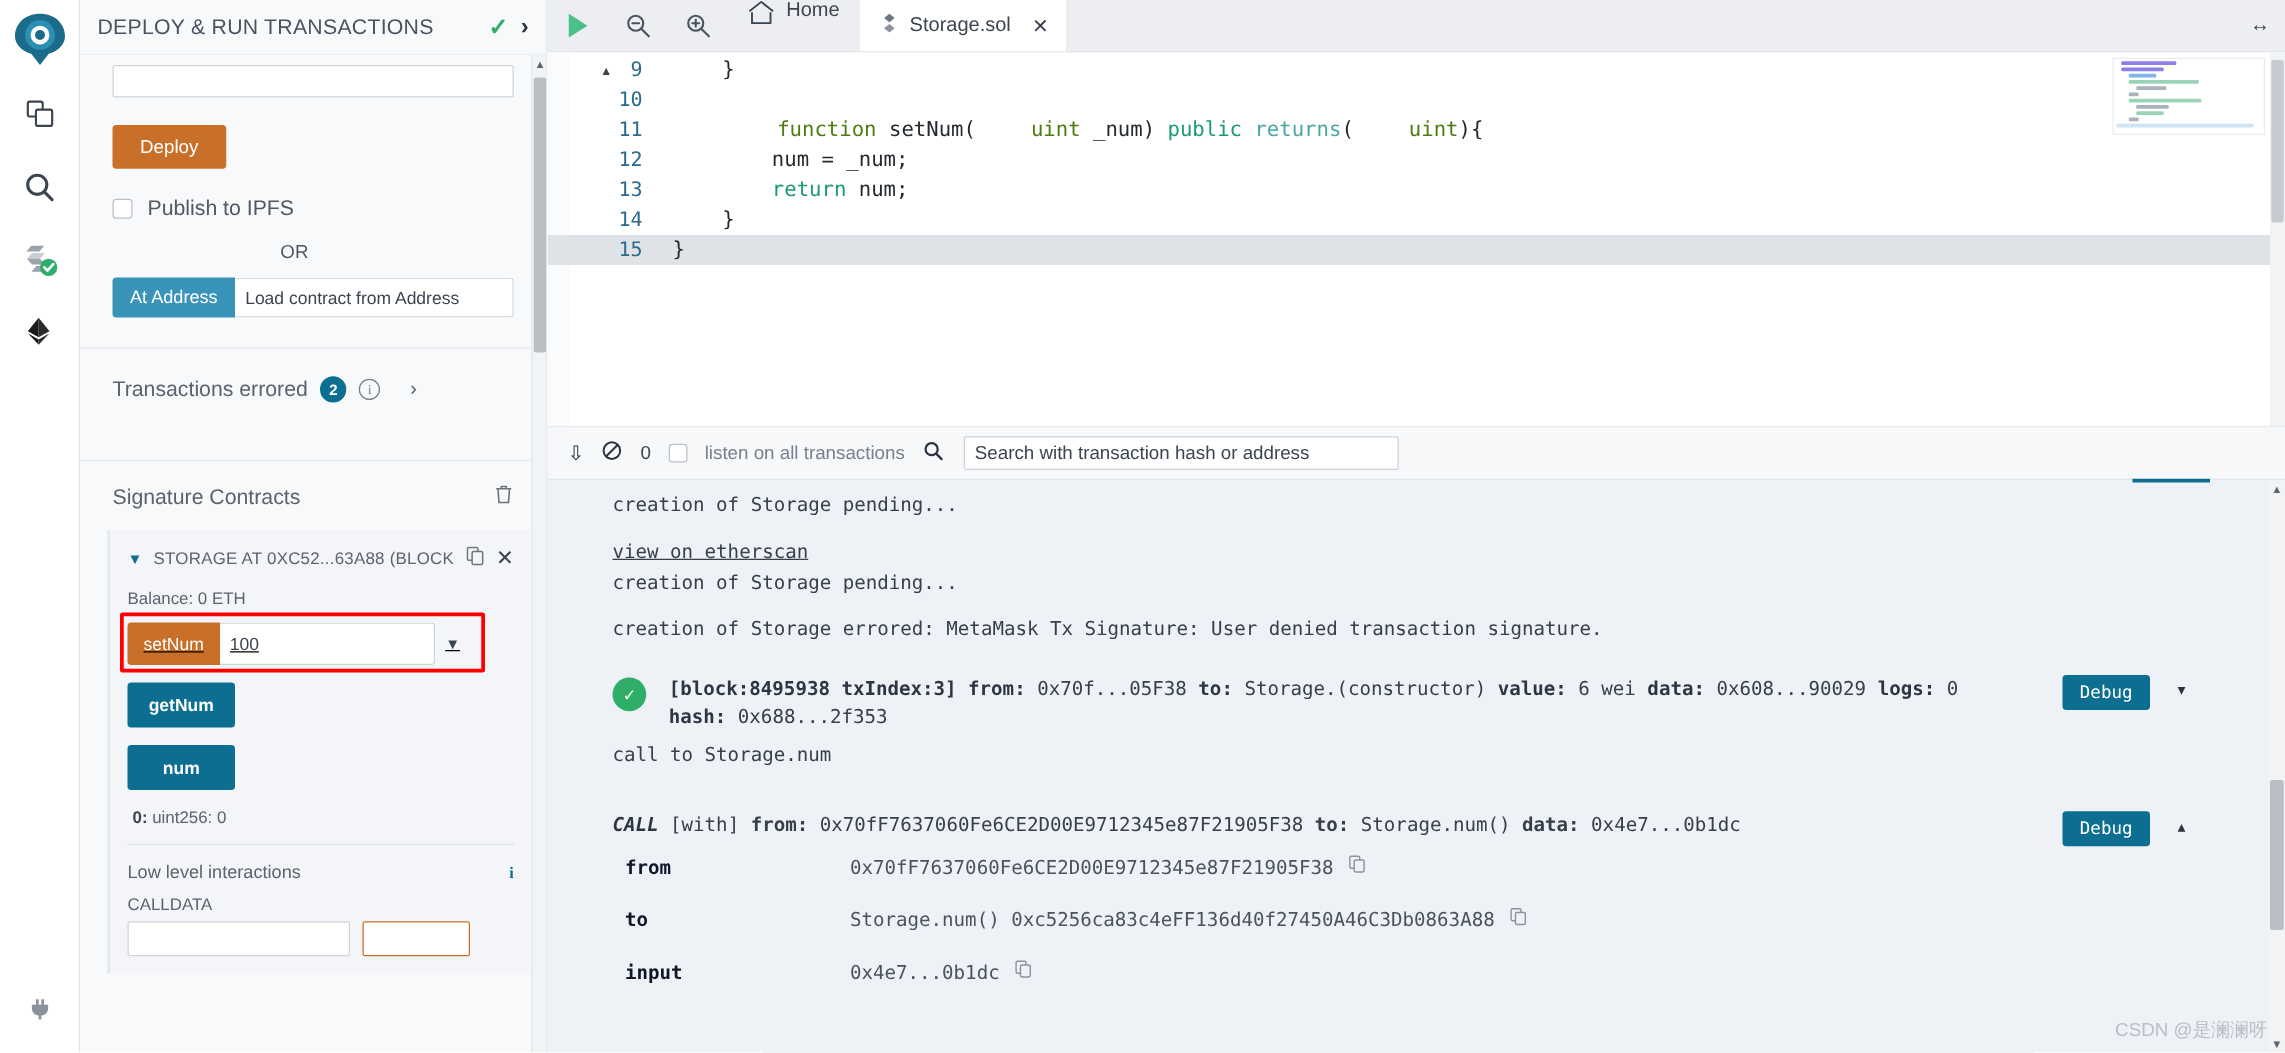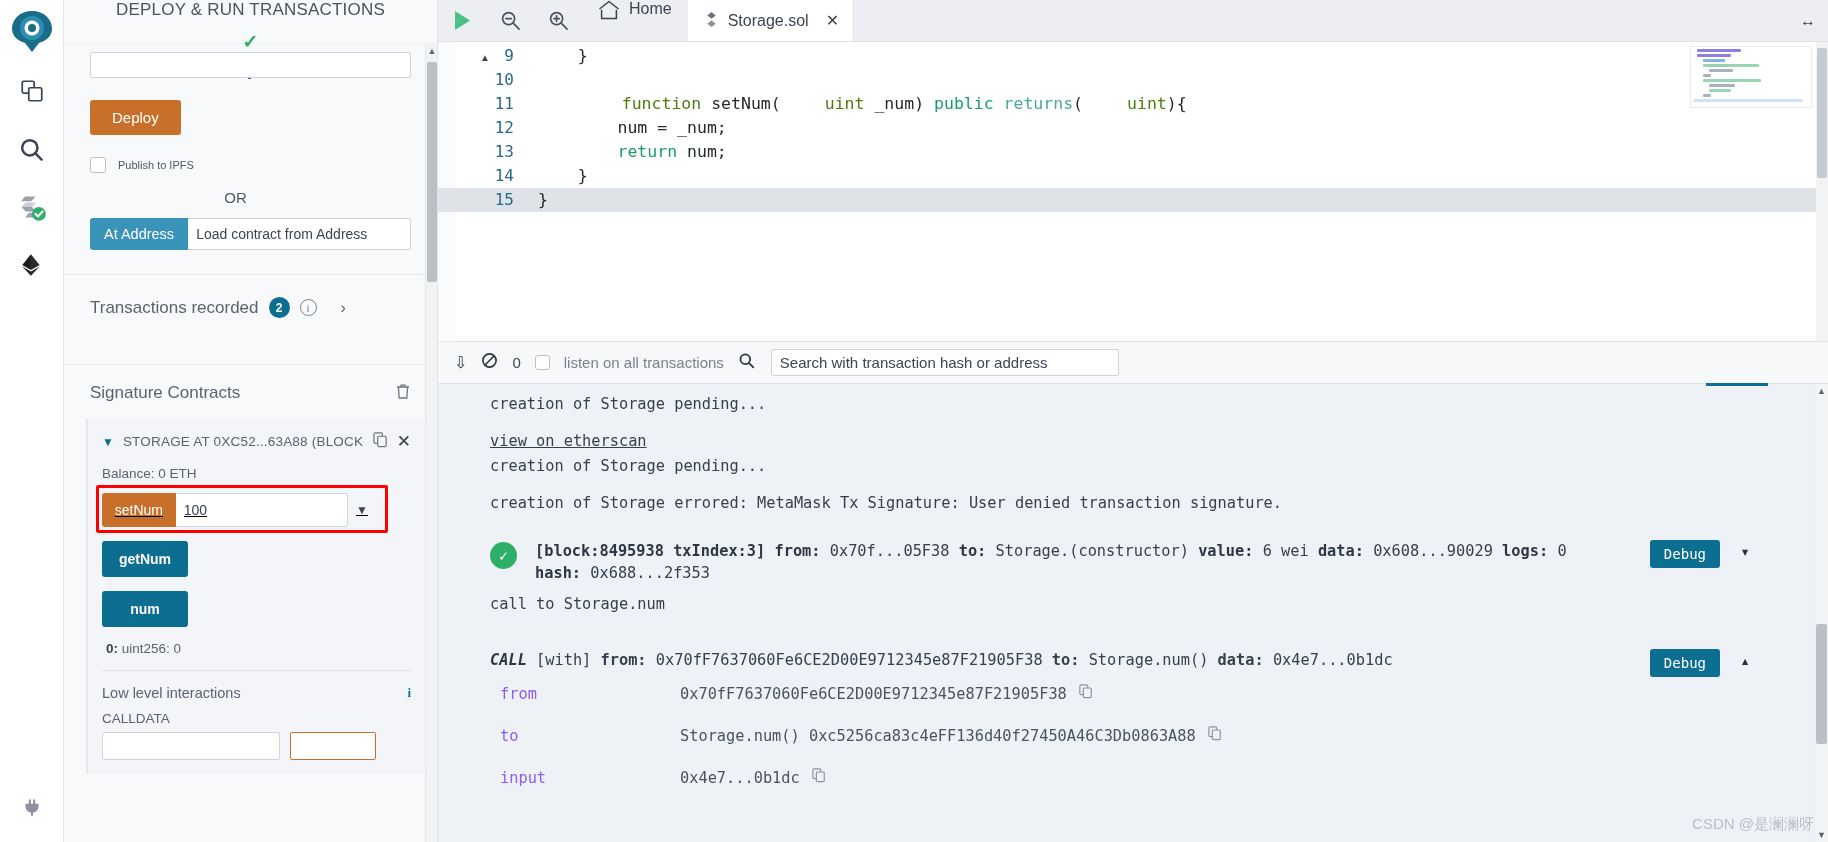--- a/index.html
+++ b/index.html
@@ -33,21 +33,20 @@
     background: #f8f9fb;
     border-right: 1px solid #dfe3e8;
     position: relative;
     overflow: hidden;
   }
   .sp-header {
     height: 44px; display: flex; align-items: center;
     padding: 0 14px; gap: 10px;
     border-bottom: 1px solid #eceff3;
     background: #f8f9fb;
-    flex-direction: column;
   }
   .sp-title {
     font-size: 17px; color: #4a5360; letter-spacing: .2px;
     font-weight: 400; flex: 1 1 auto; white-space: nowrap;
   }
   .sp-check { color: #2fae6a; font-size: 19px; font-weight: bold; }
   .sp-chevron { color: #2a3342; font-size: 19px; font-weight: bold; }
 
   .sp-body { position: absolute; top: 44px; left: 0; right: 0; bottom: 0; }
 
@@ -75,21 +74,21 @@
     margin: 22px 0 0 0;
     background: #c8702a; color: #fff; border: none;
     font-size: 15px; padding: 9px 22px; border-radius: 3px;
     font-family: "Liberation Sans", sans-serif; cursor: pointer;
   }
   .ipfs-row { display: flex; align-items: center; gap: 12px; margin-top: 22px; }
   .chk {
     width: 16px; height: 16px; border: 1px solid #b9c0c8; background: #fff;
     border-radius: 3px; flex: 0 0 16px;
   }
-  .ipfs-label { font-size: 11px; color: #4f5864; }
+  .ipfs-label { font-size: 17px; color: #4f5864; }
   .or-row { text-align: center; font-size: 15px; color: #4f5864; margin-top: 16px; padding-right:30px;}
   .ataddr-row { display: flex; margin-top: 12px; }
   .btn-ataddr {
     background: #3a93b8; color: #fff; border: none;
     font-size: 14.5px; padding: 8px 14px; border-radius: 3px 0 0 3px;
     white-space: nowrap; cursor: pointer;
   }
   .inp-ataddr {
     flex: 1 1 auto; border: 1px solid #ced4da; border-left: none;
     background: #fff; font-size: 14px; color: #3b4551;
@@ -270,21 +269,21 @@
     position:absolute; background:#0c6f91; color:#fff; border:none; border-radius:3px;
     font-family:"DejaVu Sans Mono", monospace; font-size: 14px; padding: 6px 14px;
     right: 108px; top: 10px; cursor:pointer;
   }
   .debug-caret { position:absolute; right: 78px; top: 12px; color:#2a3342; font-size:16px; font-weight:bold;}
 
   .callrow { position:relative; padding: 12px 0 4px 52px; margin-top: 22px; }
   .call-kw { font-style: italic; font-weight:bold; color:#2d3644; }
 
   .kvrow { display:flex; padding: 10px 0 10px 62px; line-height:22px; }
-  .kv-k { width: 180px; font-weight:normal; color:#8b5cf6; }
+  .kv-k { width: 180px; font-weight:bold; color:#0f172a; }
   .kv-v { color:#4a5360; white-space: pre; }
   .copyico { color:#8b939d; margin-left: 12px; }
 
   .term-scroll { position:absolute; right:0; top:42px; bottom:0; width:13px; background:#f1f3f5; }
   .term-scroll-arrow { position:absolute; left:0; width:13px; height:14px; display:flex; align-items:center; justify-content:center; font-size:9px; color:#5b6573;}
   .term-scroll-thumb { position:absolute; left:1px; width:11px; top: 240px; height: 120px; background:#babfc6; border-radius:2px;}
 
   .watermark {
     position:absolute; right: 14px; bottom: 8px; font-size: 15px; color:#b9bfc6;
     font-family: "Liberation Sans", sans-serif;
@@ -371,21 +370,21 @@
 
         <div class="ataddr-row">
           <button class="btn-ataddr">At Address</button>
           <input class="inp-ataddr" placeholder="Load contract from Address" style="">
         </div>
       </div>
 
       <div class="divider"></div>
 
       <div class="tx-rec">
-        <span class="tx-rec-label">Transactions recorded</span>
+        <span class="tx-rec-label">Transactions errored</span>
         <span class="badge-count">2</span>
         <span class="info-i">i</span>
         <span class="tx-chevron">›</span>
       </div>
 
       <div class="divider"></div>
 
       <div class="dc-head">
         <span class="dc-title">Signature Contracts</span>
         <span class="trash">

